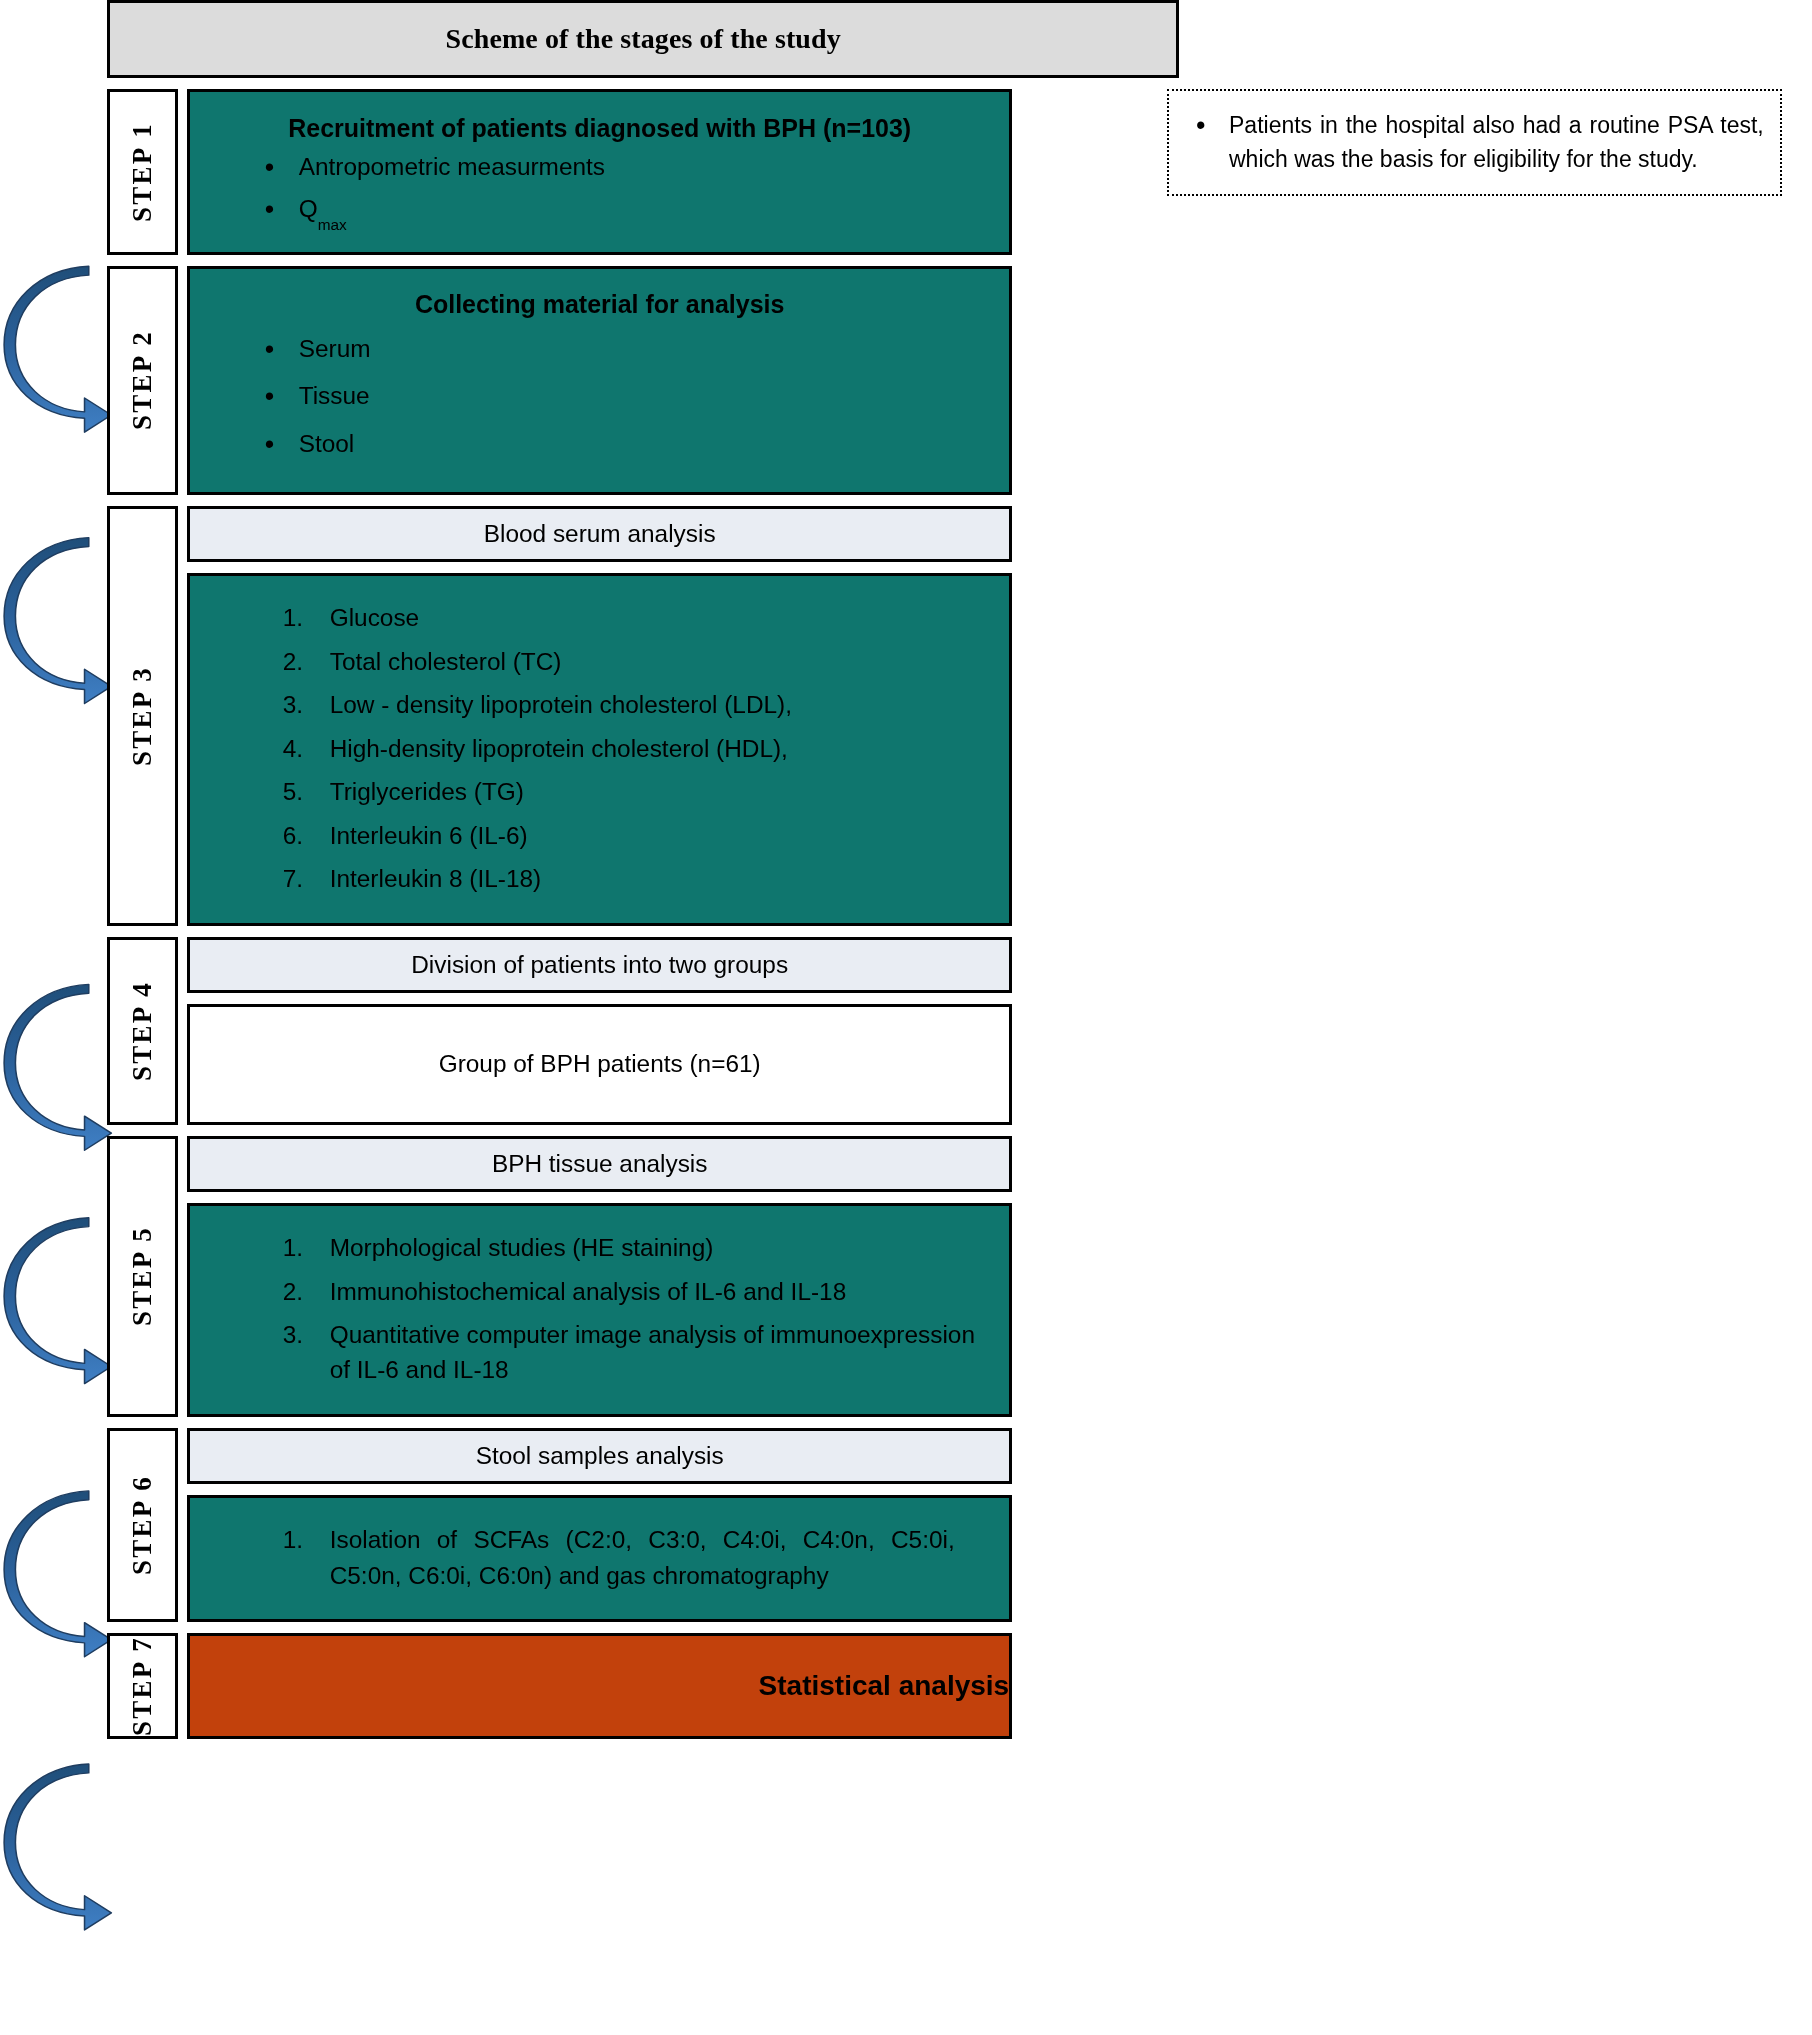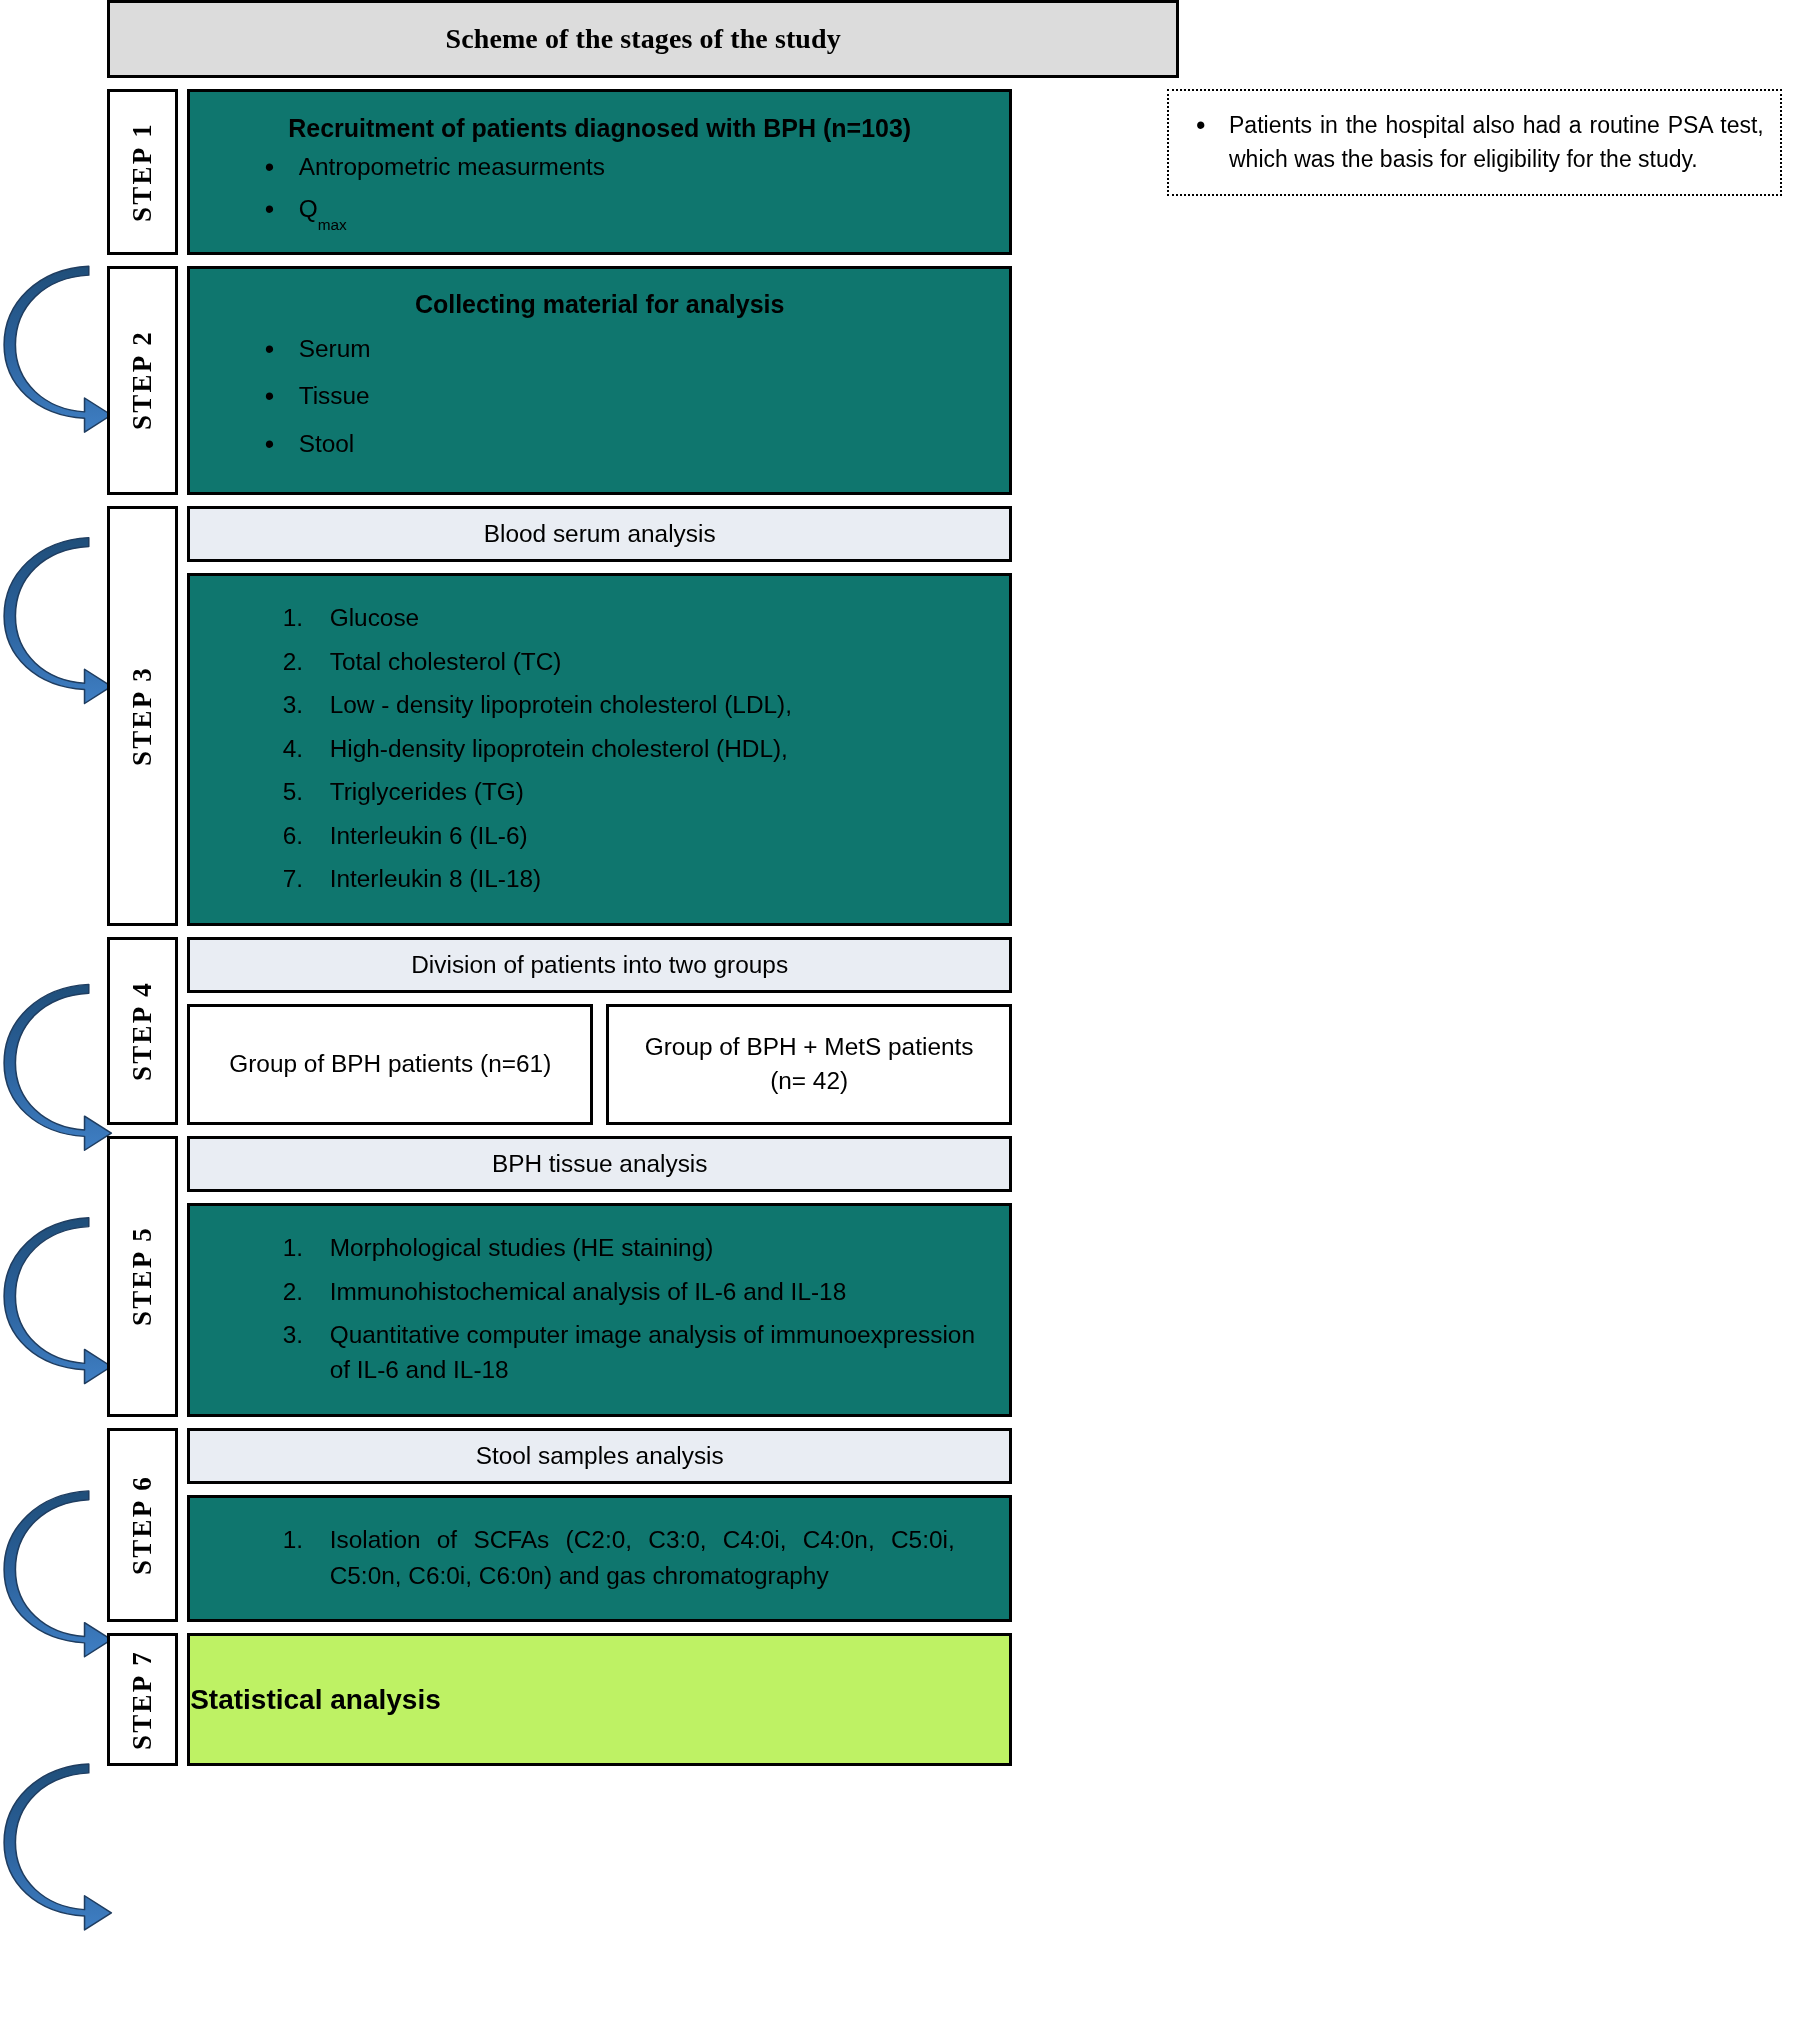--- a/index.html
+++ b/index.html
@@ -180,25 +180,25 @@
     align-items: center;
     justify-content: center;
     text-align: center;
     font-size: 24.4px;
     line-height: 1.4;
     padding: 9px 14.5px;
   }
 
   
   .panel.bigbar {
-    background: #bef264;
-    height: 133px;
+    background: #c2410c;
+    height: 106px;
     display: flex;
     align-items: center;
-    justify-content: flex-start;
+    justify-content: flex-end;
   }
   .panel.bigbar .hdr-text {
     font-size: 28px;
     font-weight: bold;
   }
 
   
   .sidenote {
     position: absolute;
     left: 1167px;
@@ -340,21 +340,20 @@
     <div class="step-row">
       <div class="step-tab">
         <span class="step-tab-label">STEP 4</span>
       </div>
       <div class="step-body">
         <div class="panel headerbar">
           <span class="hdr-text">Division of patients into two groups</span>
         </div>
         <div class="groups">
           <div class="group-box">Group of BPH patients (n=61)</div>
-          <div class="group-box">Group of BPH + MetS patients (n= 42)</div>
         </div>
       </div>
     </div>
 
     <div class="step-row">
       <div class="step-tab">
         <span class="step-tab-label">STEP 5</span>
       </div>
       <div class="step-body">
         <div class="panel headerbar">

